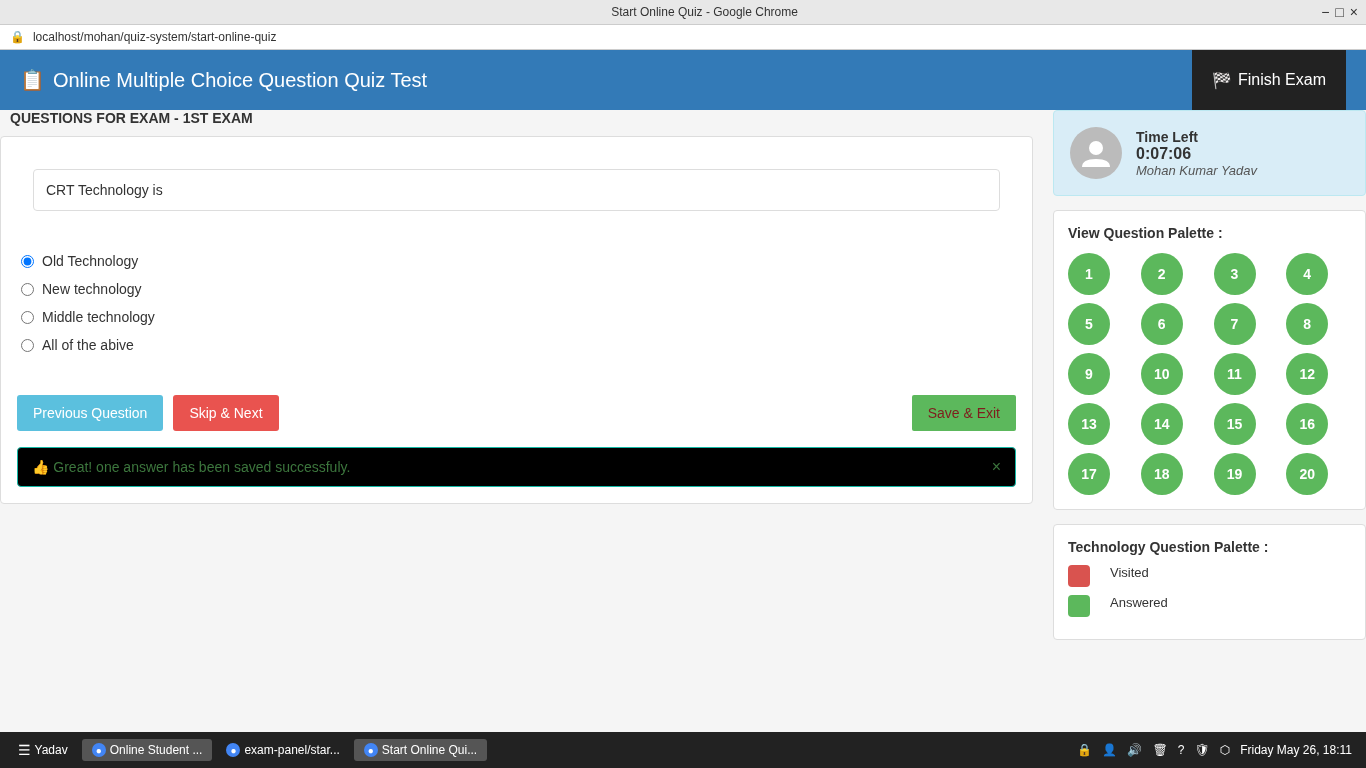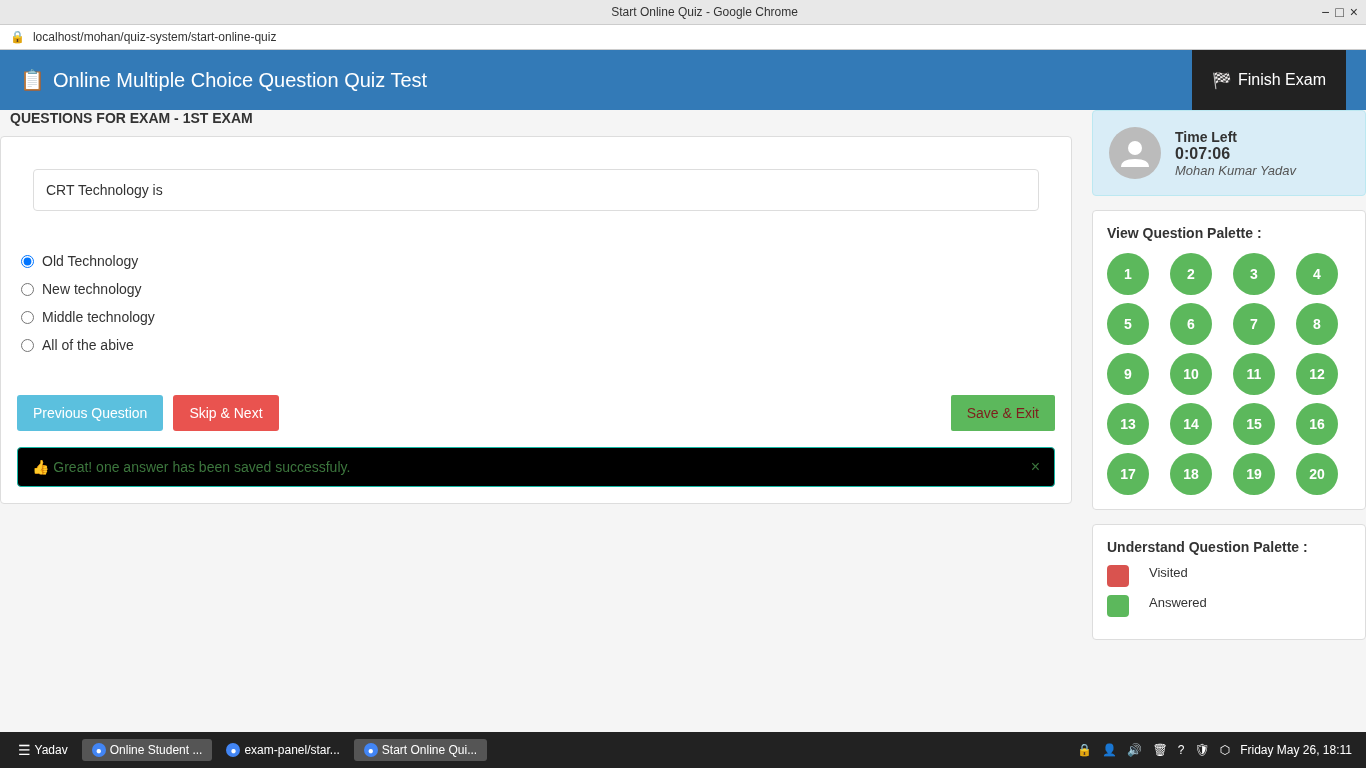--- a/index.html
+++ b/index.html
@@ -170,21 +170,21 @@
     .alert-close {
       cursor: pointer;
       color: #3c763d;
       font-size: 16px;
       background: none;
       border: none;
     }
 
     
     .right-panel {
-      width: 274px;
+      width: 313px;
       display: flex;
       flex-direction: column;
       gap: 14px;
     }
 
     .timer-card {
       background: #d9edf7;
       border: 1px solid #bce8f1;
       border-radius: 4px;
       padding: 16px;
@@ -422,21 +422,21 @@
           <button class="palette-btn">15</button>
           <button class="palette-btn">16</button>
           <button class="palette-btn">17</button>
           <button class="palette-btn">18</button>
           <button class="palette-btn">19</button>
           <button class="palette-btn">20</button>
         </div>
     </div>
 
     <div class="legend-card">
-      <div class="legend-title">Understand Question Palette :</div>
+      <div class="legend-title">Technology Question Palette :</div>
       <div class="legend-item">
         <div class="legend-dot legend-dot-visited"></div>
         <span>Visited</span>
       </div>
       <div class="legend-item">
         <div class="legend-dot legend-dot-answered"></div>
         <span>Answered</span>
       </div>
     </div>
 

